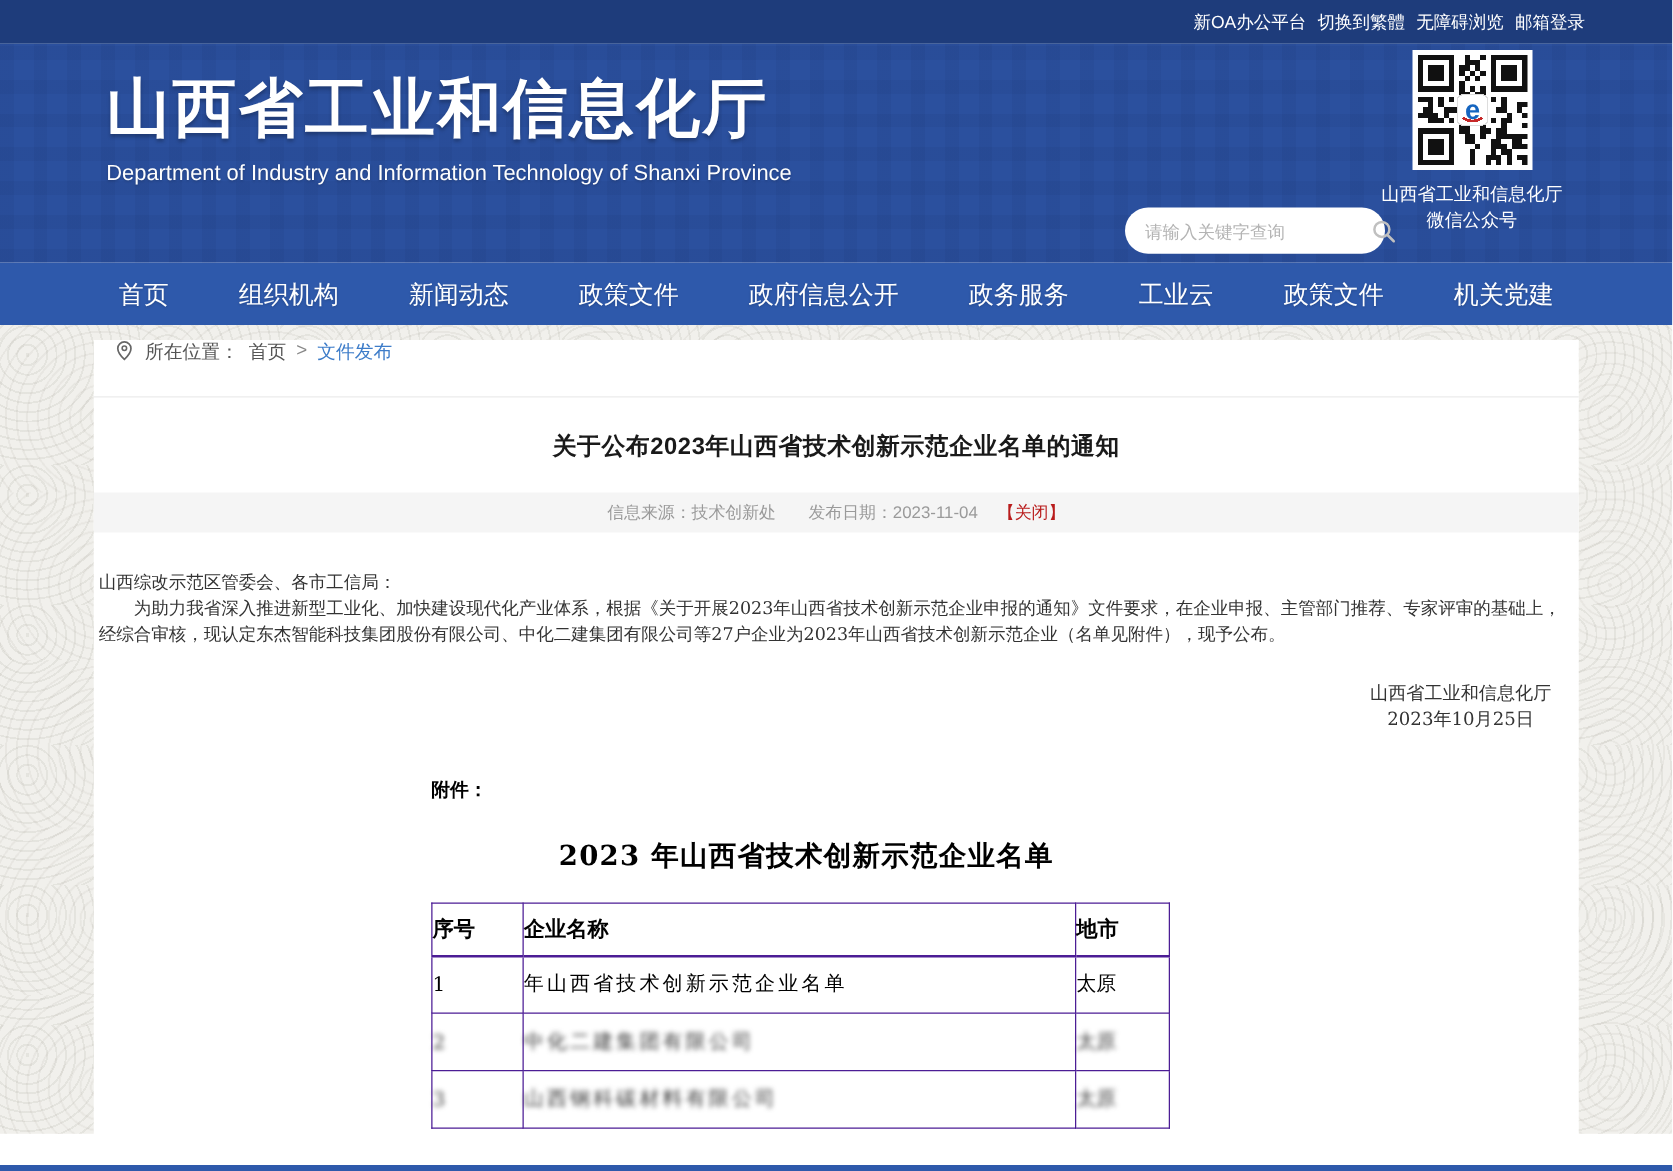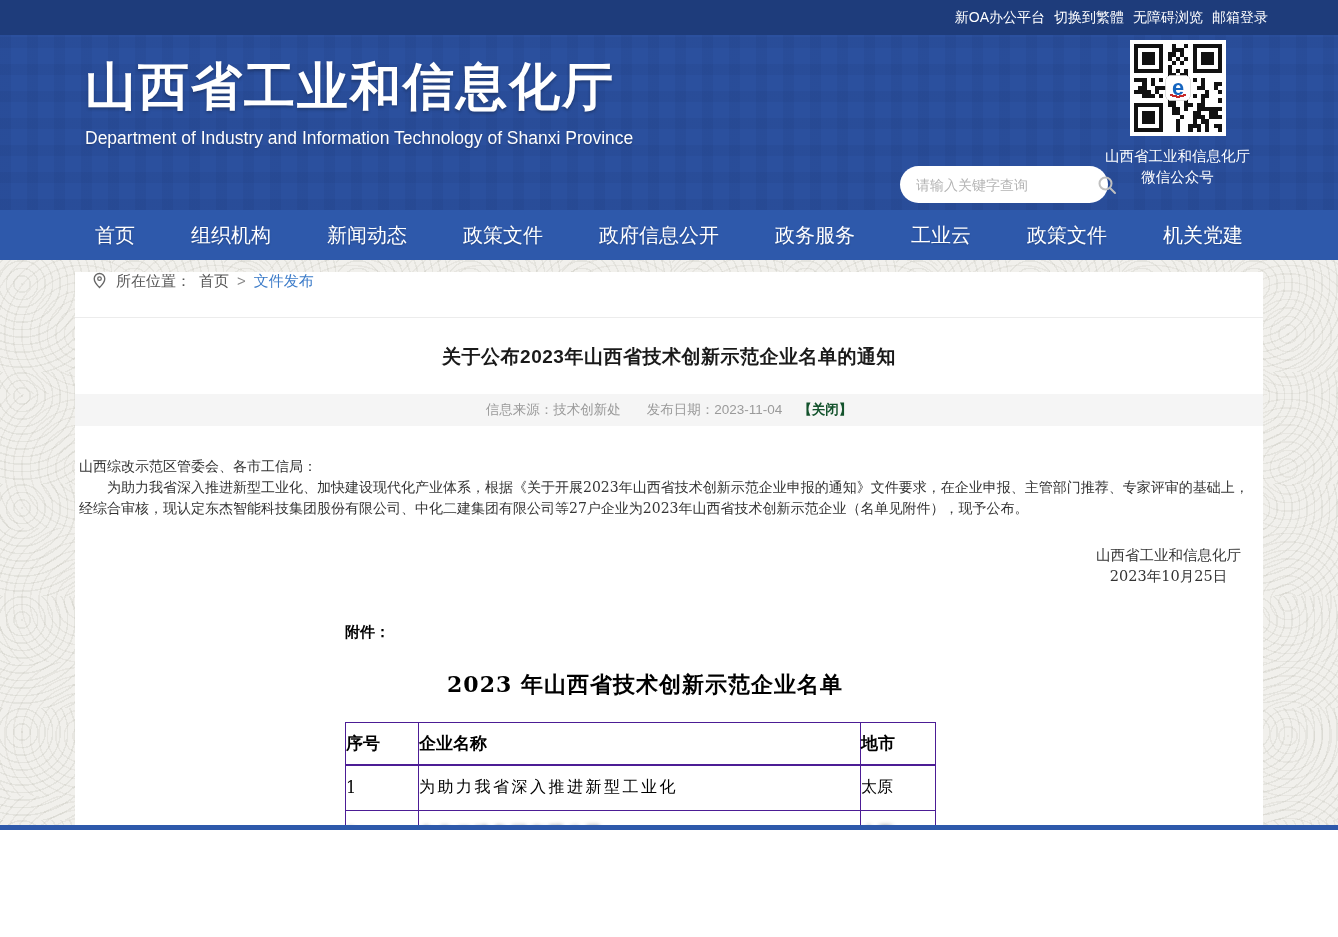--- a/index.html
+++ b/index.html
@@ -1,17 +1,17 @@
 <!DOCTYPE html>
 <html><head>
 <meta charset="utf-8">
 <style>
   * { margin:0; padding:0; box-sizing:border-box; }
   body { font-family:"Liberation Sans", sans-serif; }
-  .screen { width:1338px; height:830px; position:relative; overflow:hidden; background:#fff; }
+  .screen { width:1338px; height:937px; position:relative; overflow:hidden; background:#fff; }
 
   
   .topbar { height:35px; background:#1e3c7b; display:flex; align-items:center; justify-content:flex-end; padding-right:70px; }
   .topbar a { color:#fff; font-size:14px; text-decoration:none; margin-left:9px; cursor:pointer; }
 
   
   .header { height:175px; background-color:#2b509e; position:relative;
     background-image:
       repeating-linear-gradient(0deg, rgba(10,25,70,.06) 0 11px, transparent 11px 27px),
       repeating-linear-gradient(90deg, rgba(10,25,70,.06) 0 11px, transparent 11px 27px);
@@ -45,21 +45,21 @@
   .breadcrumb { height:46px; display:flex; padding-left:16px; border-bottom:1px solid #ececec; font-size:15px; color:#555; }
   .breadcrumb .pin { width:17px; height:17px; margin-right:8px; }
   .breadcrumb .bc-label { margin-right:8px; }
   .breadcrumb a.home { color:#555; text-decoration:none; cursor:pointer; }
   .breadcrumb .sep { margin:0 8px; color:#888; }
   .breadcrumb a.current { color:#3d7cc9; text-decoration:none; cursor:pointer; }
 
   .article-title { text-align:center; font-size:19px; font-weight:bold; color:#1a1a1a; padding:26px 40px 24px; letter-spacing:.5px; }
   .meta-bar { background:#f5f5f5; height:32px; line-height:32px; text-align:center; font-size:13.5px; color:#9a9a9a; }
   .meta-bar .gap { display:inline-block; width:26px; }
-  .meta-bar .close-link { color:#14532d; cursor:pointer; text-decoration:none; margin-left:16px;font-weight:bold; }
+  .meta-bar .close-link { color:#b91c1c; cursor:pointer; text-decoration:none; margin-left:16px; }
 
   .article-body { font-family:"DejaVu Serif","Liberation Serif",serif; font-size:14px; color:#333; line-height:21px; padding:30px 5px 0 4px; }
   .article-body p.indent { text-indent:2em; }
   .article-body p.attach-line { text-indent:2em; margin-top:22px; }
   .sign-block { text-align:right; padding-right:22px; margin-top:26px; font-family:"DejaVu Serif","Liberation Serif",serif; font-size:14.5px; color:#333; }
   .sign-inner { display:inline-block; text-align:center; line-height:21px; }
 
   
   .doc { margin:36px 0 0 270px; width:600px; font-family:"DejaVu Serif","Liberation Serif",serif; color:#000; }
   .doc .doc-label { font-size:15px; font-weight:bold; }
@@ -388,21 +388,21 @@
           <thead>
             <tr>
               <th>序号</th>
               <th>企业名称</th>
               <th>地市</th>
             </tr>
           </thead>
           <tbody>
               <tr>
             <td>1</td>
-            <td class="cell-name">为助力我省深入推进新型工业化</td>
+            <td class="cell-name">年山西省技术创新示范企业名单</td>
             <td>太原</td>
           </tr>
               <tr class="blurred">
             <td>2</td>
             <td class="cell-name">中化二建集团有限公司</td>
             <td>太原</td>
           </tr>
               <tr class="blurred">
             <td>3</td>
             <td class="cell-name">山西钢科碳材料有限公司</td>

